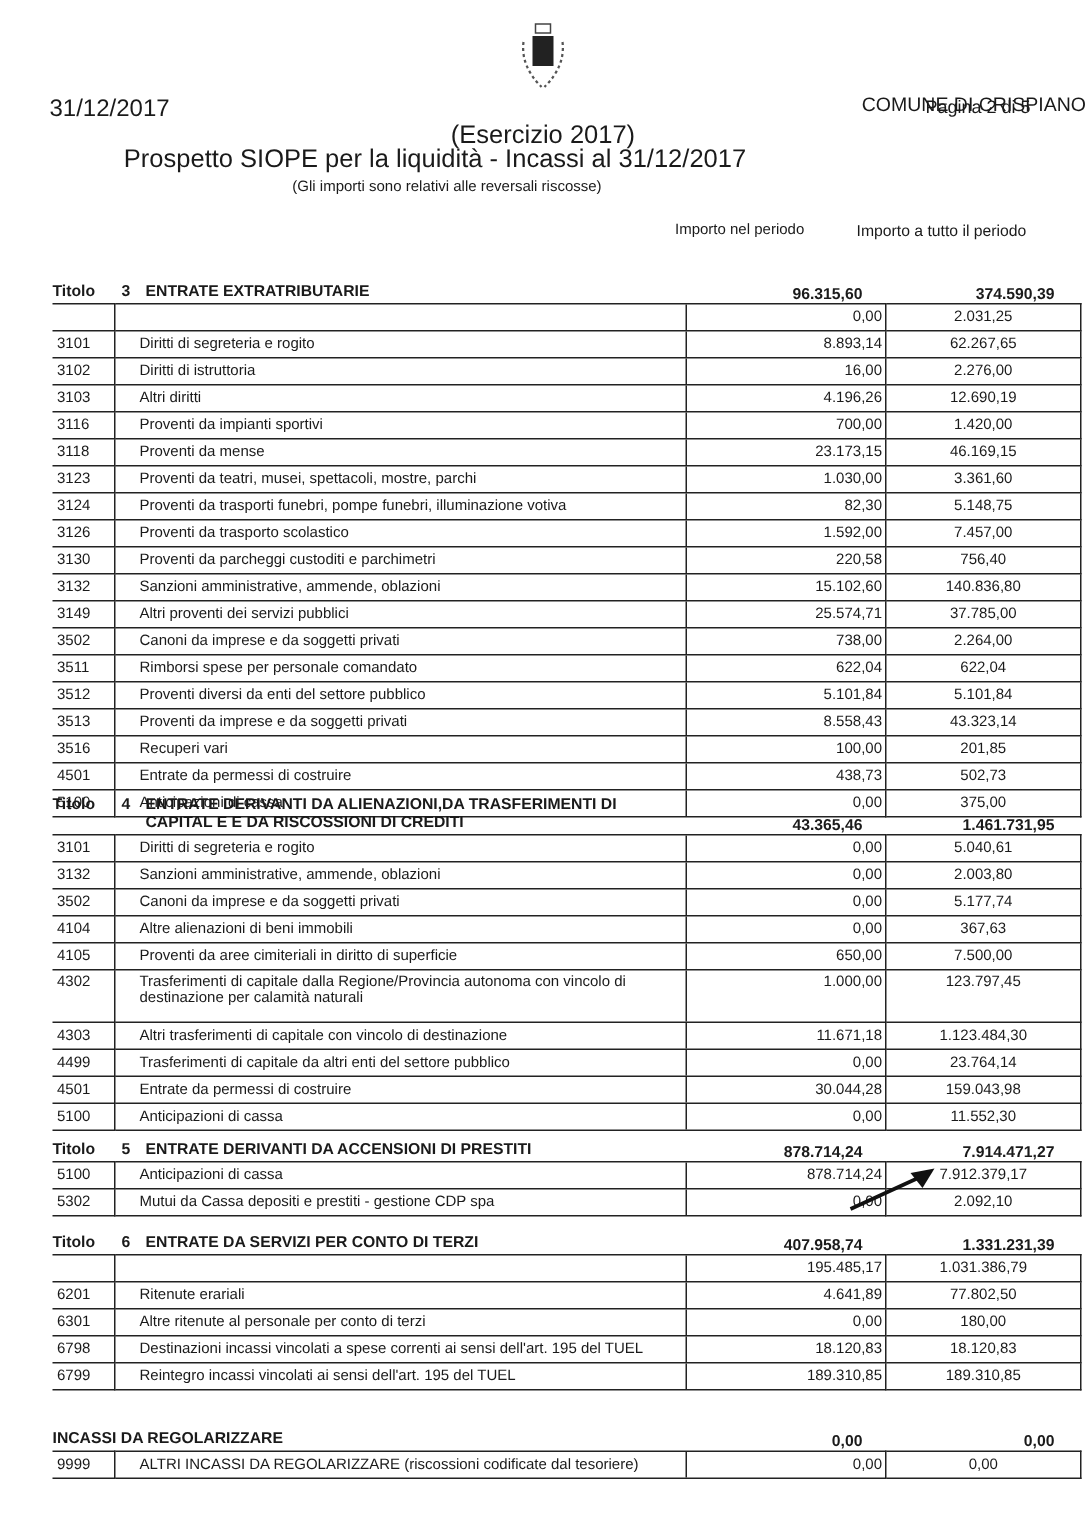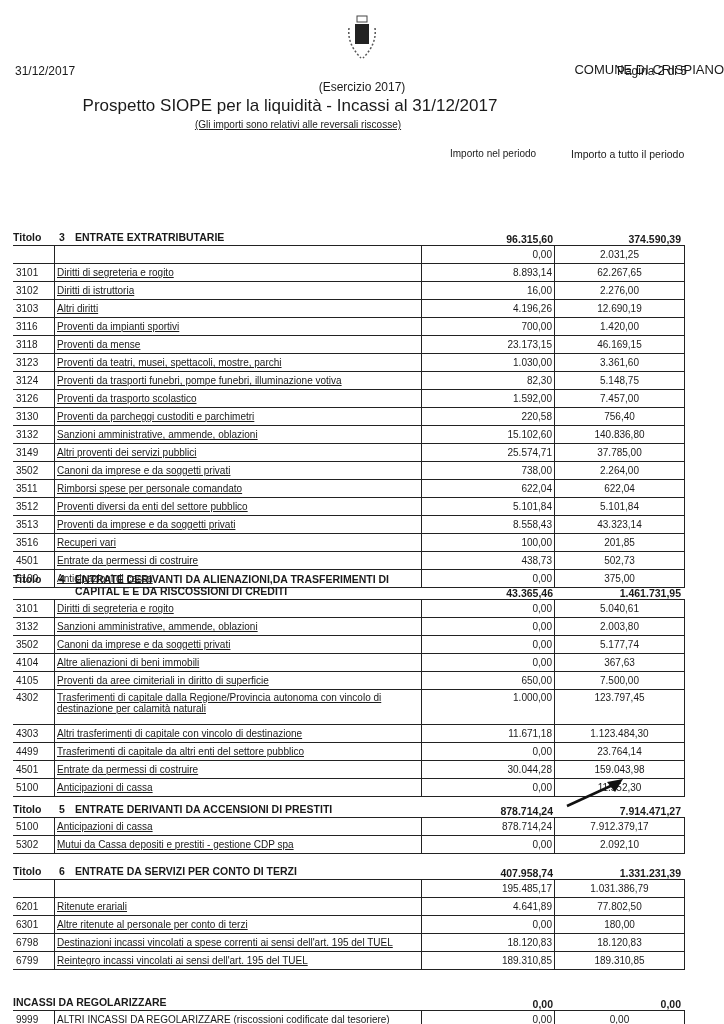--- a/index.html
+++ b/index.html
@@ -1,42 +1,42 @@
 <!DOCTYPE html>
 <html><head>
 <meta charset="utf-8">
 <style>
   html, body { margin:0; padding:0; background:#fff; }
   body { width:724px; height:1024px; position:relative; overflow:hidden;
          font-family:"Liberation Sans", sans-serif; color:#1a1a1a; }
   .abs { position:absolute; }
   .crest { left:345px; top:10px; width:34px; height:56px; }
-  .hdr-date { left:15px; top:64px; font-size:12px; }
+  .hdr-date { left:33px; top:64px; font-size:16px; }
   .hdr-page { right:37px; top:64px; font-size:12px; }
   .hdr-comune { left:0; width:724px; text-align:right; top:62px; font-size:13px; }
-  .hdr-eserc { left:0; width:724px; text-align:center; top:80px; font-size:12px; }
+  .hdr-eserc { left:0; width:724px; text-align:center; top:80px; font-size:17px; }
   .hdr-title { left:0; width:580px; text-align:center; top:96px; font-size:17px; }
-  .hdr-sub { left:0; width:596px; text-align:center; top:119px; font-size:10px;text-decoration:underline; }
+  .hdr-sub { left:0; width:596px; text-align:center; top:119px; font-size:10px; }
   .col-h1 { left:450px; top:148px; font-size:10px; }
   .col-h2 { left:571px; top:148px; font-size:10.5px; }
 
-  .section { position:absolute; left:13px; width:670px;margin-top:43px; }
+  .section { position:absolute; left:35px; width:670px; }
   .sec-head { position:relative; font-size:10.5px; font-weight:bold; height:14px; }
   .sec-head .t { position:absolute; left:0; top:0; }
   .sec-head .n { position:absolute; left:46px; top:0; }
   .sec-head .d { position:absolute; left:62px; top:0; width:360px; line-height:12px; }
   .sec-head .v1 { position:absolute; right:130px; bottom:0; }
   .sec-head .v2 { position:absolute; right:2px; bottom:0; }
   .sec-head.tall { height:26px; }
   .sec-head.notitle .d { left:0; }
 
   table { border-collapse:collapse; width:670px; font-size:10px; table-layout:fixed; }
   td { border-top:1px solid #222; border-bottom:1px solid #222; height:17px; padding:0 2px; vertical-align:middle; }
   td.code { width:36px; padding-left:3px; border-right:1.5px solid #222; }
-  td.desc { width:362px; padding-left:2px;text-decoration:underline; }
+  td.desc { width:362px; padding-left:16px; }
   td.v1 { width:128px; text-align:right; border-left:1px solid #222; border-right:1.5px solid #222; }
   td.v2 { width:125px; text-align:center; border-right:1.5px solid #222; }
   tr.two td { height:32px; vertical-align:top; padding-top:2px; }
   .arrow { left:565px; top:776px; width:60px; height:32px; }
 </style>
 </head>
 <body>
 
 <svg class="abs crest" viewBox="0 0 34 56">
   <rect x="10" y="14" width="14" height="20" fill="#222"></rect>

